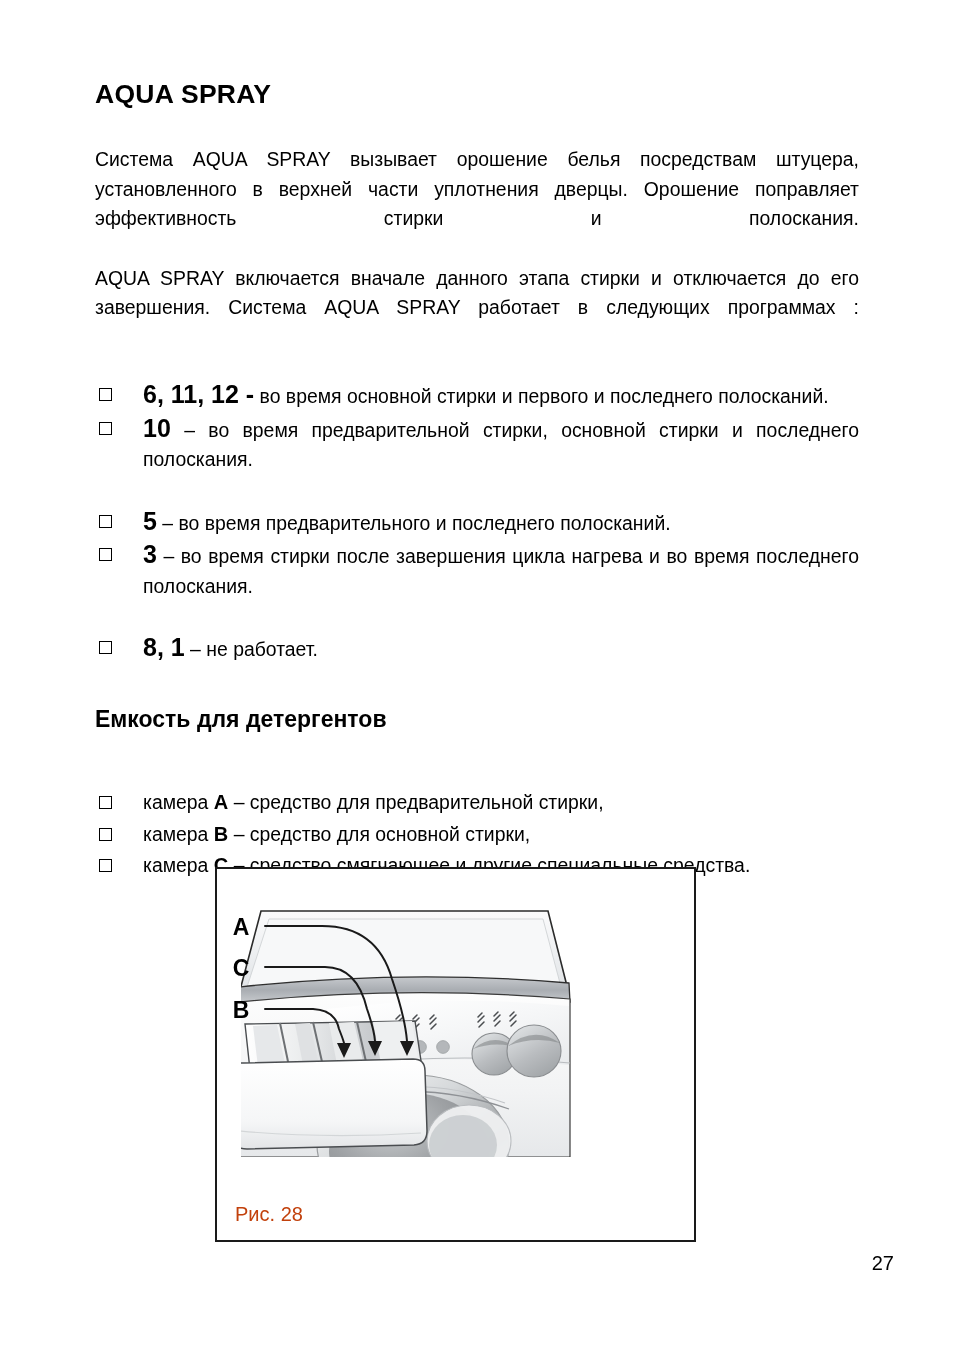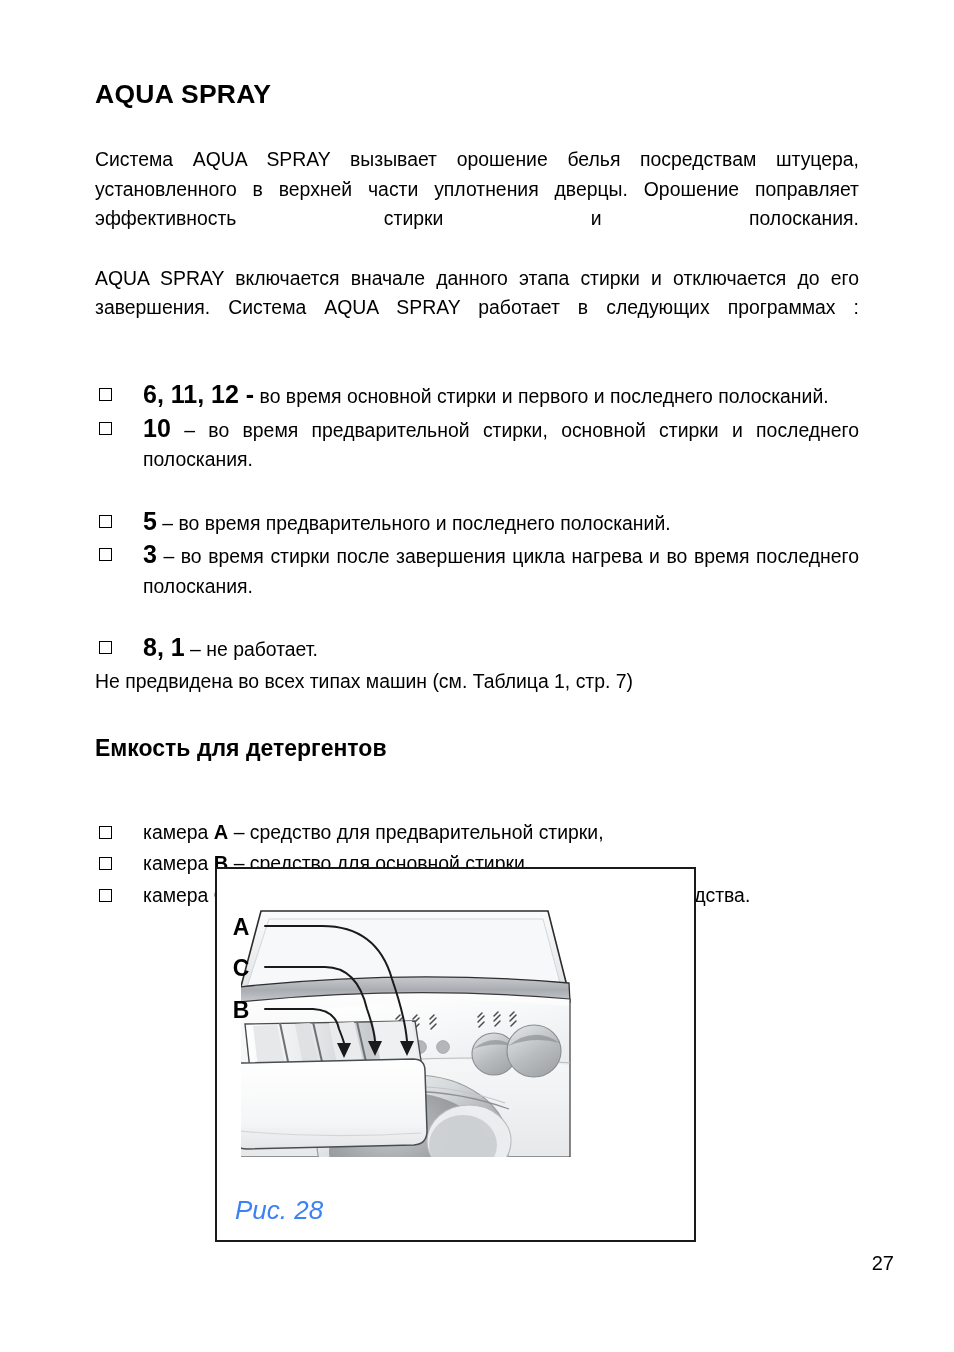--- a/index.html
+++ b/index.html
@@ -130,24 +130,23 @@
     width: 481px;
     height: 375px;
     border: 2px solid #1a1a1a;
     box-sizing: border-box;
     background: #ffffff;
   }
   .figure-caption {
     position: absolute;
     left: 18px;
     bottom: 14px;
-    font-size: 26px;
+    font-size: 20px;
     font-family: "Liberation Sans", sans-serif;
-    color: #3b82f6;
-    font-style: italic;
+    color: #c2410c;
   }
   .figure-svg-wrap {
     position: absolute;
     left: 0; top: 0;
     width: 477px;
     height: 310px;
   }
   .page-number {
     position: absolute;
     right: 60px;
@@ -199,21 +198,20 @@
 
 
       <li class="nojust">
         <span class="bullet-glyph"></span>
         <span class="num">8, 1</span>
         <span>– не работает.</span>
       </li>
 
     </ul>
 
-    <p class="para no-justify">Не предвидена во всех типах машин (см. Таблица 1, стр. 7)</p>
 
     <div class="spacer-40"></div>
 
     <h2 class="section-title-2">Емкость для детергентов</h2>
 
 
     <div class="spacer-34"></div>
 
     <ul class="bullets">
 

